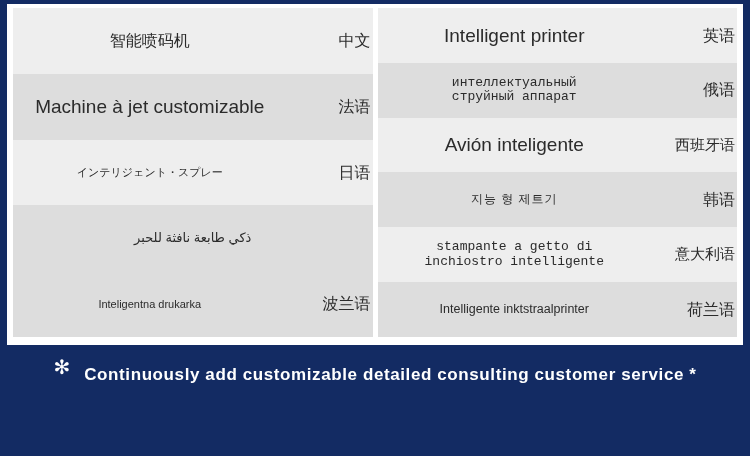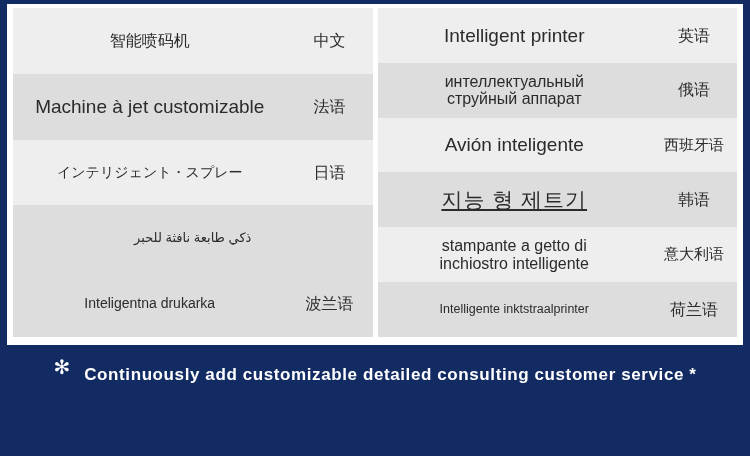--- a/index.html
+++ b/index.html
@@ -59,30 +59,30 @@
     flex: 1 1 auto;
     min-width: 0;
     text-align: center;
     color: #2b2b2b;
     font-size: 19px;
     line-height: 1.13;
     padding: 0 4px;
     box-sizing: border-box;
     white-space: pre-line;
   }
-  .name-cell.sm      { font-size: 14px; text-align: center; }
+  .name-cell.sm      { font-size: 11px; text-align: center; }
   .name-cell.xs      { font-size: 12.5px; }
-  .name-cell.two     { font-size: 16px; line-height: 1.1; }
+  .name-cell.two     { font-size: 13px; line-height: 1.1; font-family: Liberation Mono, monospace; }
   .name-cell.rtl     { direction: rtl; font-size: 13px; text-align: center; }
   .name-cell.cjk     { font-size: 16px; }
-  .name-cell.kr      { font-size: 21px; letter-spacing: 1px; text-decoration: underline; }
+  .name-cell.kr      { font-size: 12px; letter-spacing: 1px; }
 
   .lang-cell {
     flex: 0 0 86px;
-    text-align: center;
+    text-align: right;
     color: #2b2b2b;
     font-size: 16px;
     line-height: 1.1;
     padding: 0 2px;
     box-sizing: border-box;
     white-space: nowrap;
   }
   .lang-cell.narrowtext { font-size: 15px; }
 
   

